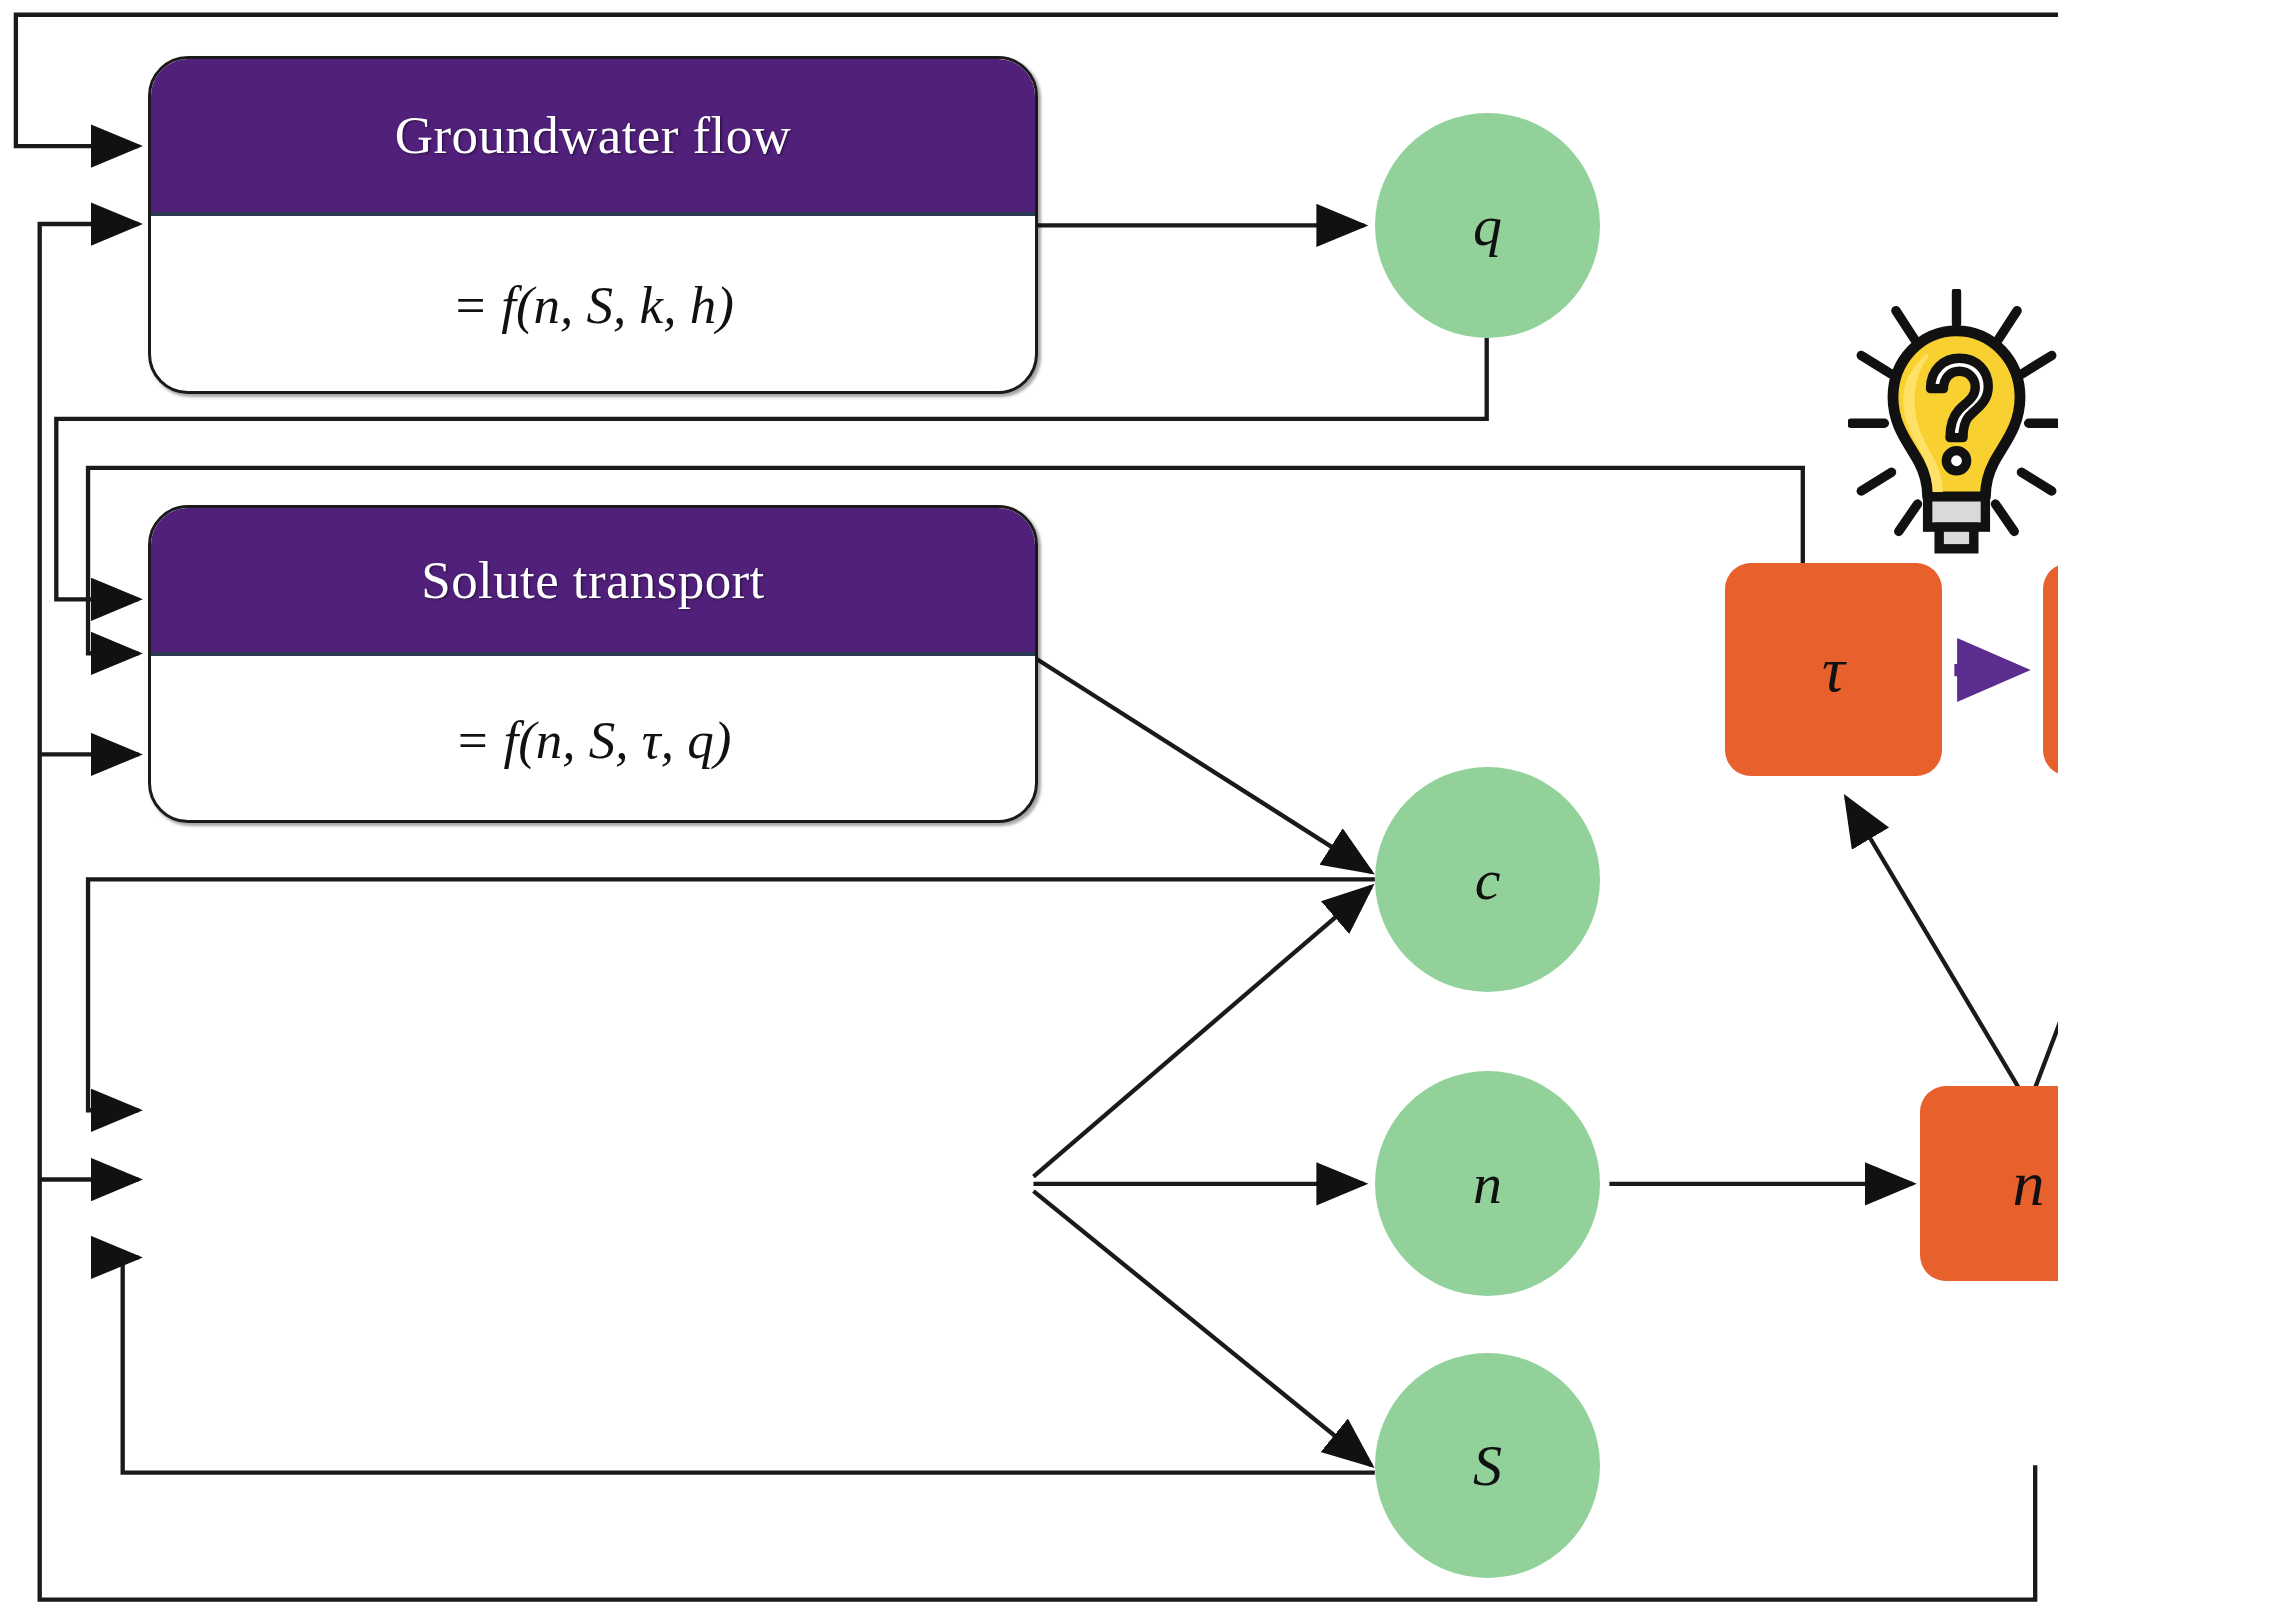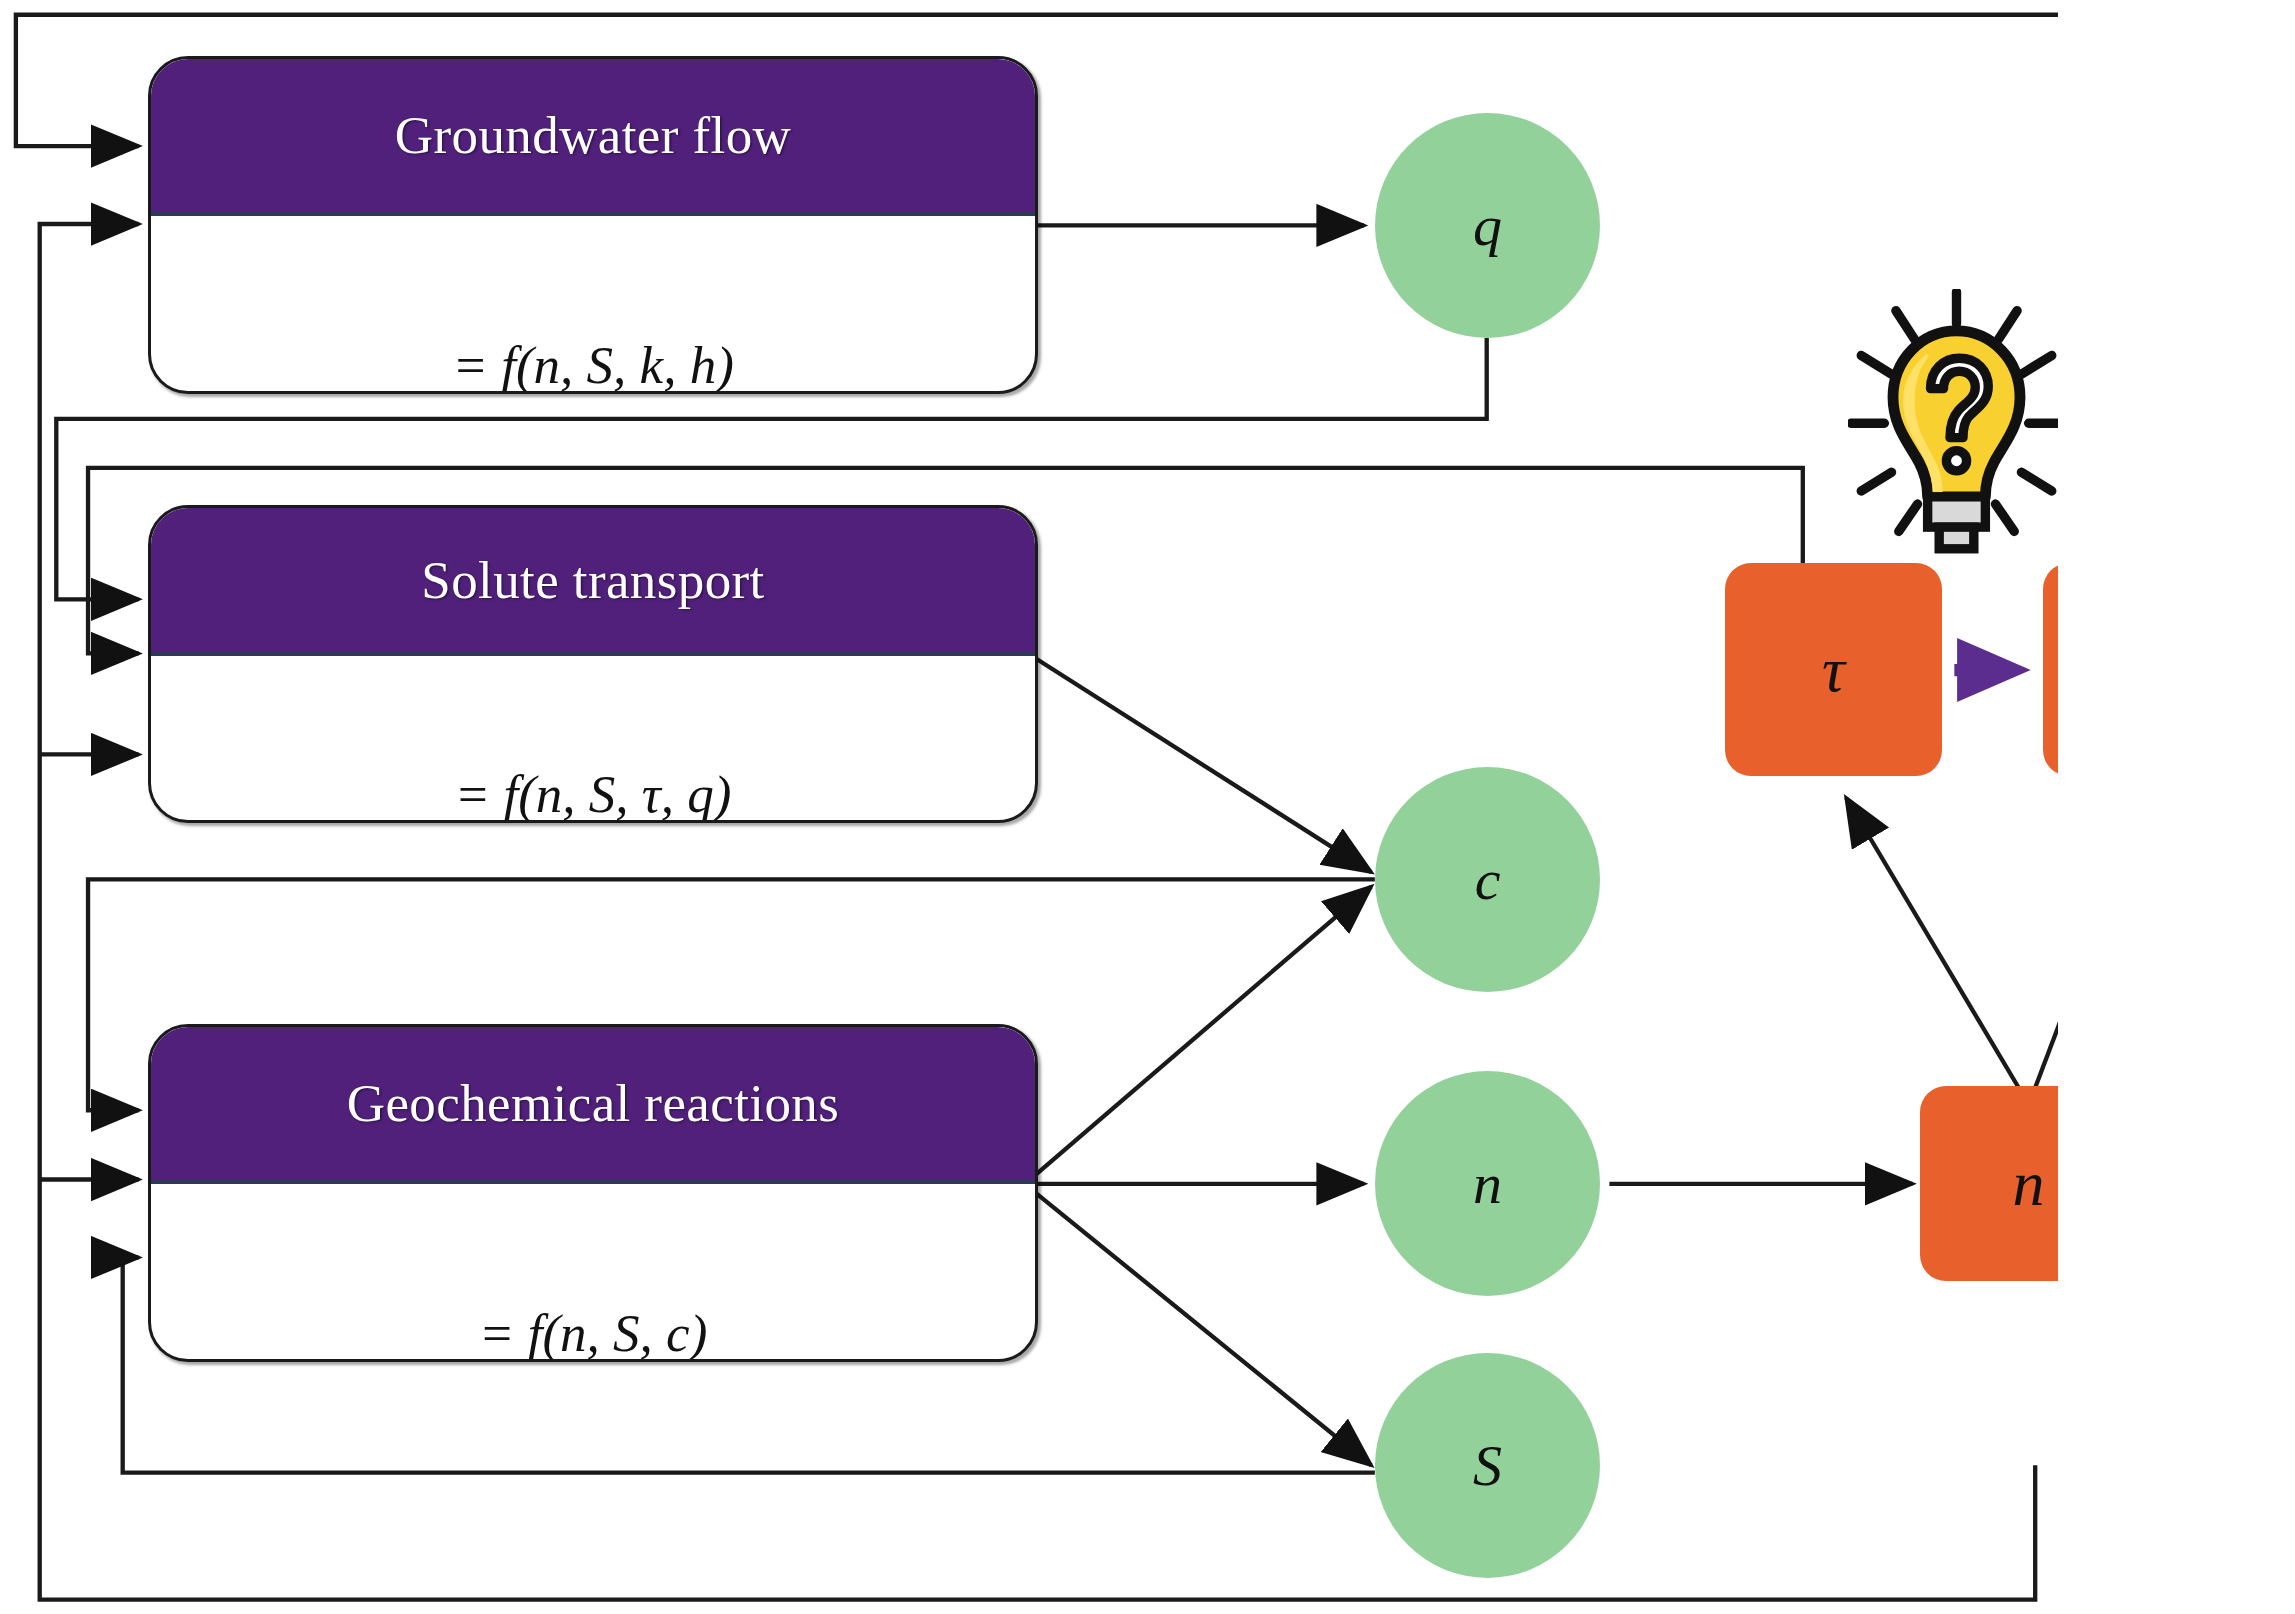--- a/index.html
+++ b/index.html
@@ -6,21 +6,21 @@
   body{font-family:"Liberation Serif", serif;}
   #stage{position:relative;width:2058px;height:1615px;background:#fff;overflow:hidden;}
   #svgroot{position:absolute;left:0;top:0;width:2295px;height:1615px;}
 
   .proc-box{position:absolute;border:3.6px solid #1a1a1a;border-radius:40px;background:#ffffff;
             box-shadow:2.2px 2.9px 2.9px rgba(0,0,0,.35);overflow:hidden;}
   .proc-head{height:46%;background:#50207A;border-bottom:4.3px solid #2b3a55;
              display:flex;align-items:center;justify-content:center;}
   .proc-head span{color:#ffffff;font-size:53px;letter-spacing:0.4px;
                   text-shadow:1.4px 1.4px 2.2px rgba(0,0,0,.45);font-family:"Liberation Serif",serif;}
-  .proc-body{height:54%;display:flex;align-items:flex-end;justify-content:center;}
+  .proc-body{height:54%;display:flex;align-items:center;justify-content:center;}
   .proc-body span{color:#111;font-size:53px;font-style:italic;font-family:"Liberation Serif",serif;}
 
   .gcircle{position:absolute;border-radius:50%;background:#93D19A;
            display:flex;align-items:center;justify-content:center;}
   .gcircle span{font-size:58px;font-style:italic;color:#111;font-family:"Liberation Serif",serif;}
 
   .obox{position:absolute;background:#E8602C;border-radius:26px;
         display:flex;align-items:center;justify-content:center;}
   .obox span{font-size:64px;font-style:italic;color:#111;font-family:"Liberation Serif",serif;}
 
@@ -89,28 +89,20 @@
 
   <div class="proc-box" style="left:148px;top:505px;width:884px;height:312px;">
     <div class="proc-head">
       <span>Solute transport</span>
     </div>
     <div class="proc-body">
       <span>= f(n, S, τ, q)</span>
     </div>
   </div>
 
-  <div class="proc-box" style="left:148px;top:1024px;width:884px;height:332px;">
-    <div class="proc-head">
-      <span>Geochemical reactions</span>
-    </div>
-    <div class="proc-body">
-      <span>= f(n, S, c)</span>
-    </div>
-  </div>
 
   <div class="gcircle" style="left:1375px;top:113px;width:225px;height:225px;">
     <span>q</span>
   </div>
   <div class="gcircle" style="left:1375px;top:767px;width:225px;height:225px;">
     <span>c</span>
   </div>
   <div class="gcircle" style="left:1375px;top:1071px;width:225px;height:225px;">
     <span>n</span>
   </div>

